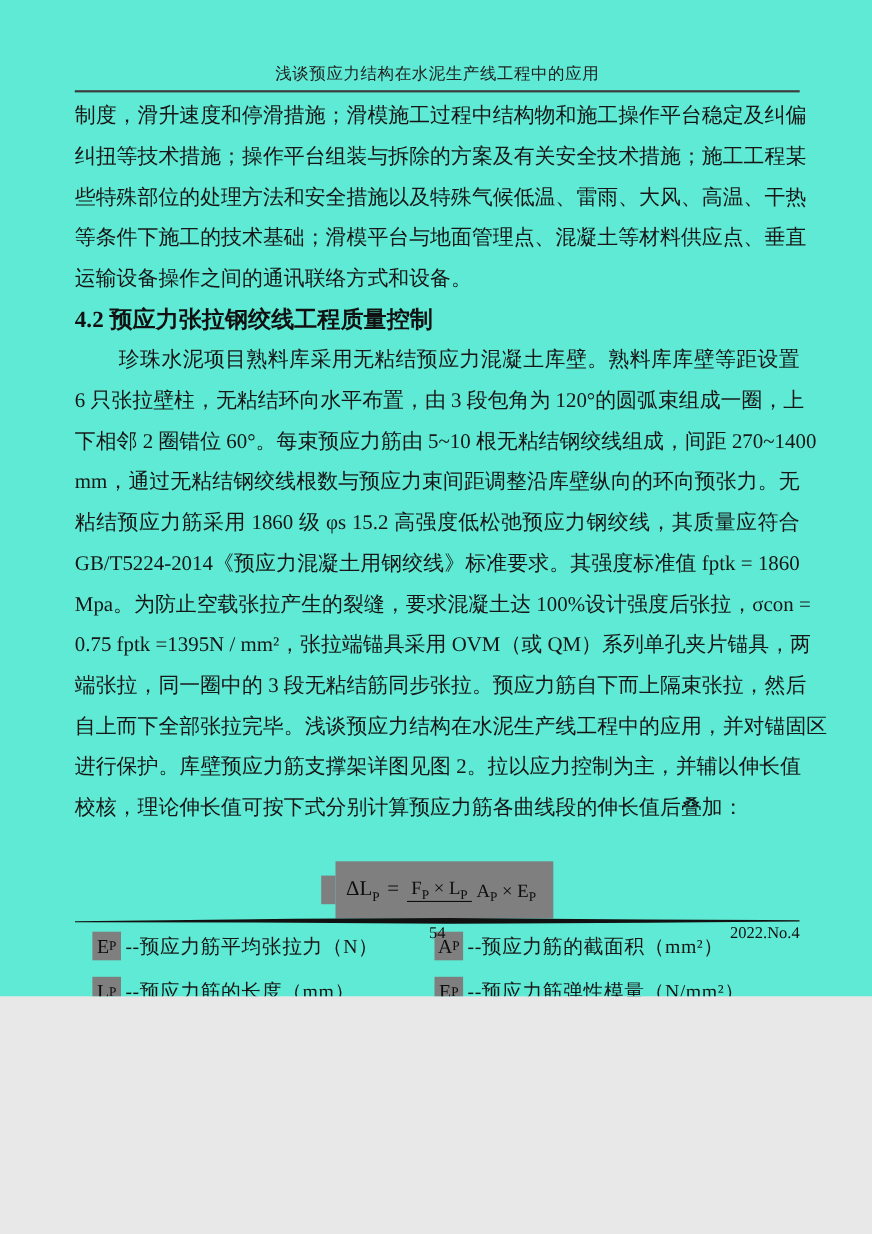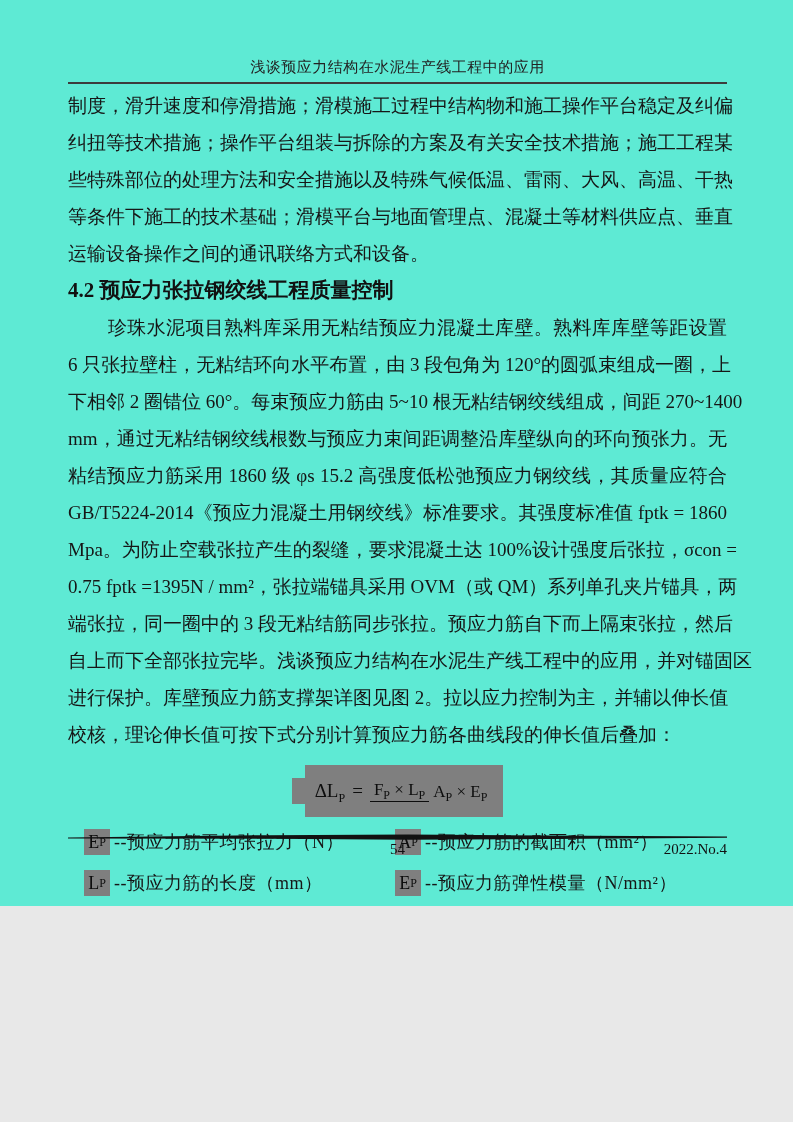--- a/index.html
+++ b/index.html
@@ -26,21 +26,21 @@
   .jline.indent { padding-left: 40px; }
 
   
   .section-heading {
     font-size: 21px; font-weight: bold; color: #111;
     line-height: 32px; margin: 2px 0 3px 0;
     font-family: "Liberation Serif", "DejaVu Serif", serif;
   }
 
   
-  .formula-row { display: flex; justify-content: center; margin-top: 10px; height: 56px; align-items: center; }
+  .formula-row { display: flex; justify-content: center; margin-top: 28px; height: 56px; align-items: center; }
   .formula-shape { display: flex; align-items: center; }
   .formula-notch { width: 13px; height: 26px; background: #7f7f7f; }
   .formula-box {
     background: #7f7f7f; color: #0d0d0d;
     display: flex; align-items: center;
     padding: 5px 12px 5px 10px; gap: 7px;
     font-size: 19px; height: 52px;
   }
   .formula-box sub, .sym-box sub { font-size: 12px; vertical-align: sub; line-height: 0; }
   .frac { display: inline-flex; align-items: center; font-size: 17px; line-height: 20px; }

